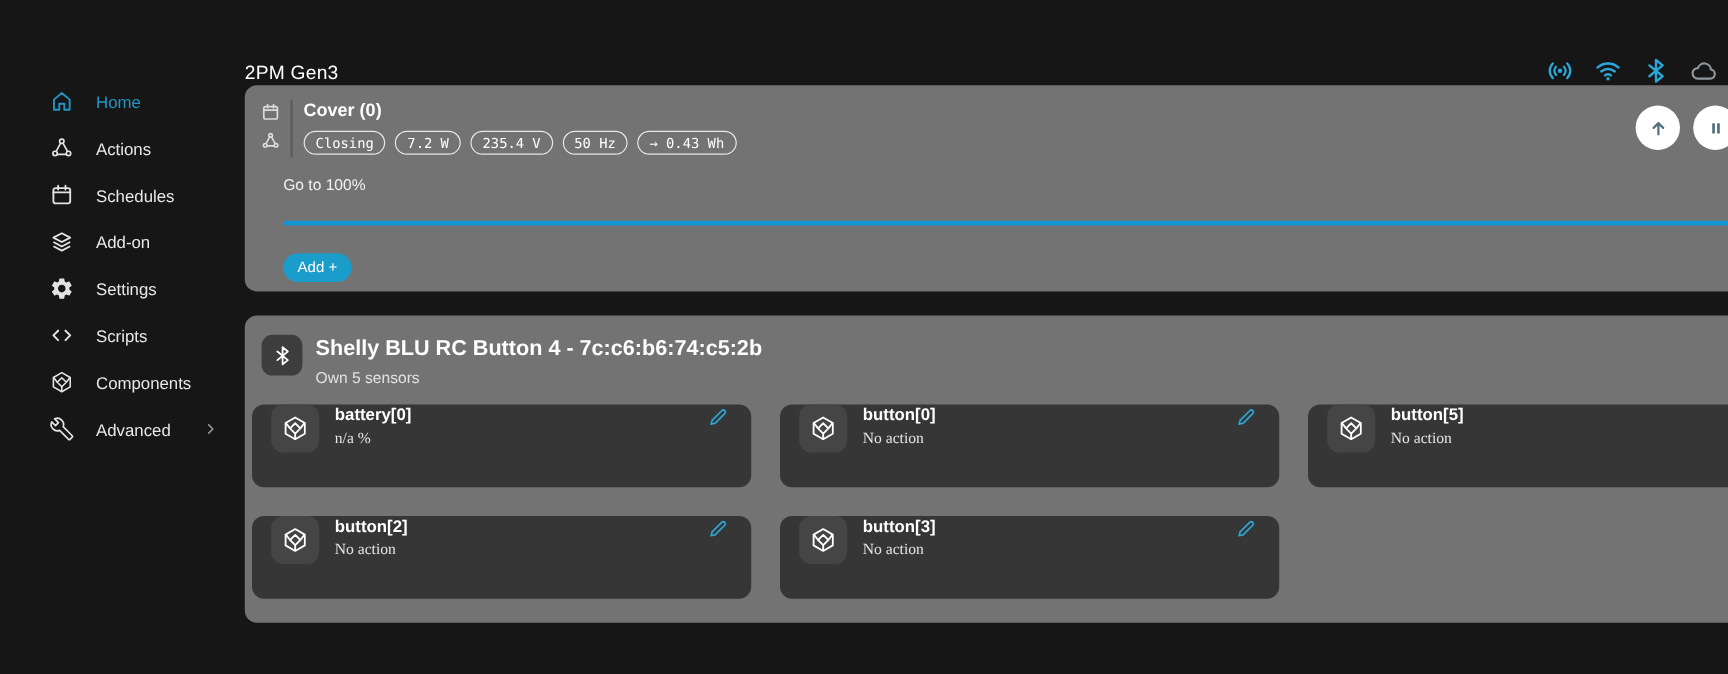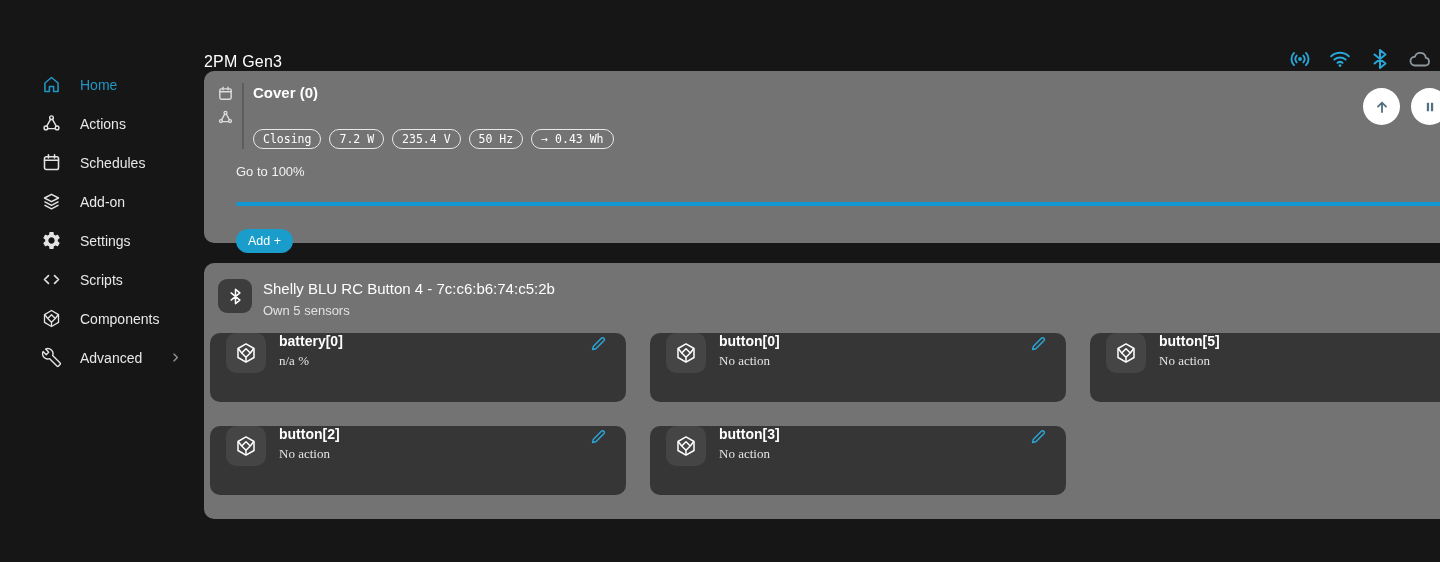--- a/index.html
+++ b/index.html
@@ -41,21 +41,21 @@
   .mini-col { display:flex; flex-direction:column; gap:7px; padding-top:2px; color:#dcdcdc; }
   .mini-icon { width:17px; height:17px; cursor:pointer; }
   .vdivider { width:2px; background:#5d5d5d; align-self:stretch; margin:0 9px 0 8px; min-height:48px; }
   .cover-head { display:flex; flex-direction:column; }
   .cover-title { font-size:15px; font-weight:bold; color:#ffffff; margin-top:1px; }
   .badges { display:flex; gap:8px; margin-top:8px; }
   .badge {
     font-family:"DejaVu Sans Mono", monospace;
     font-size:11.5px; color:#ffffff;
     border:1.5px solid #e8e8e8; border-radius:11px;
-    padding:2px 9px; line-height:14px; white-space:nowrap;margin-top:20px;
+    padding:2px 9px; line-height:14px; white-space:nowrap;
   }
   .cover-controls { margin-left:auto; display:flex; gap:11px; padding-top:5px; }
   .circle-btn {
     width:37px; height:37px; border-radius:50%;
     background:#ffffff; border:none; cursor:pointer;
     display:flex; align-items:center; justify-content:center;
   }
   .circle-btn .slate { color:#52707f; }
   .circle-btn .blue { color:#2196c4; }
 
@@ -76,21 +76,21 @@
 
   
   .ble-card { margin-top:20px; height:256px; padding:16px 6px 14px 6px; }
   .ble-head { display:flex; align-items:flex-start; padding:0 10px 0 8px; }
   .bt-box {
     width:34px; height:34px; border-radius:9px; background:#3d3d3d;
     display:flex; align-items:center; justify-content:center; color:#ffffff;
     flex:0 0 34px;
   }
   .ble-text { margin-left:11px; padding-top:1px; }
-  .ble-title { font-size:15px; font-weight:normal; color:#ffffff; }
+  .ble-title { font-size:18px; font-weight:bold; color:#ffffff; }
   .ble-sub { font-size:13px; color:#e2e2e2; margin-top:6px; }
   .edit-icon { color:#2aa8d9; cursor:pointer; width:22px; height:22px; }
   .ble-head .edit-icon { margin-left:auto; margin-top:9px; }
 
   .sensor-grid {
     display:grid; grid-template-columns:repeat(3, 1fr);
     gap:24px; margin-top:15px; grid-auto-rows:69px;
   }
   .sensor-tile {
     background:#363636; border-radius:10px;

